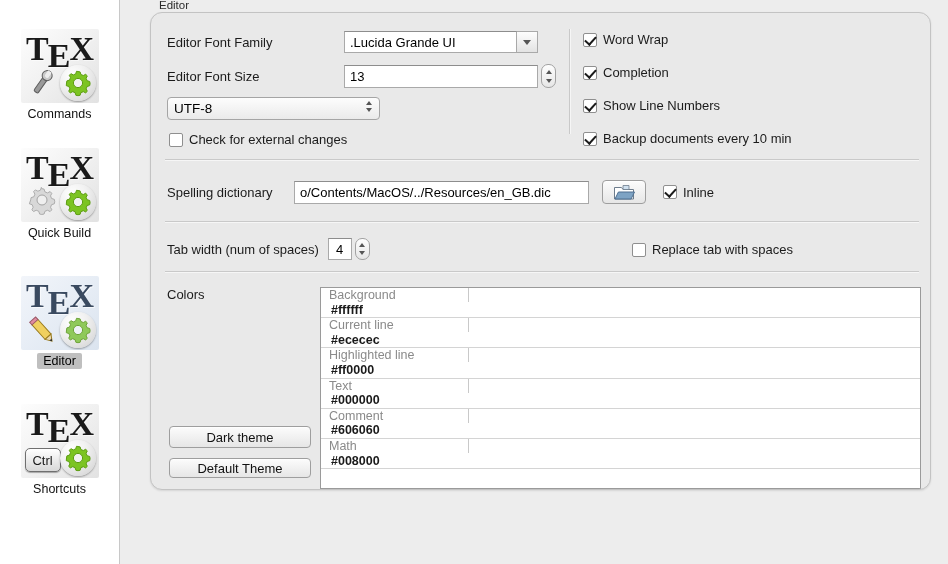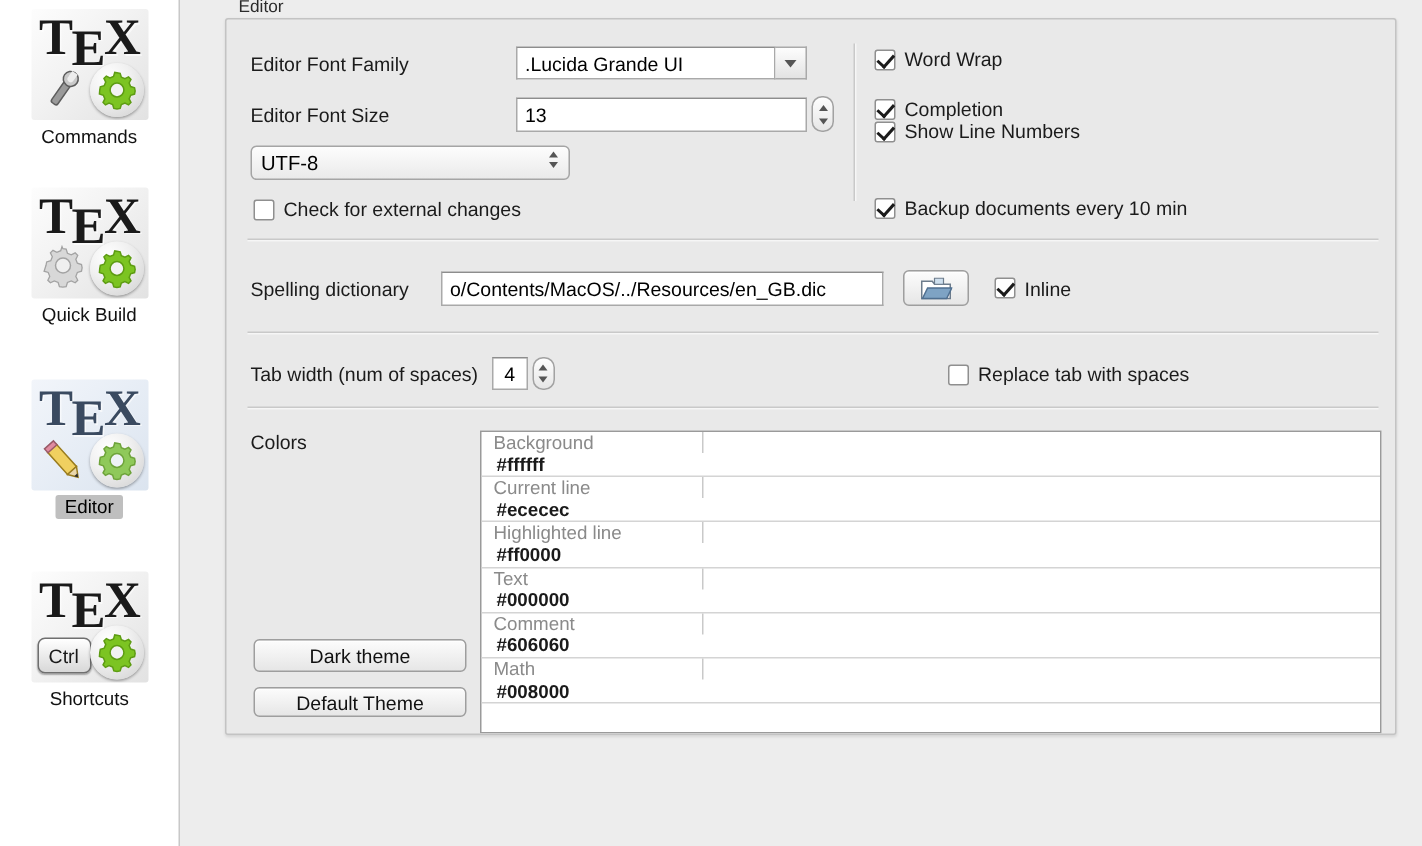--- a/index.html
+++ b/index.html
@@ -21,20 +21,21 @@
   .side-item {
     position: absolute; left: 0; width: 119px;
     display: flex; flex-direction: column; align-items: center;
     cursor: default;
   }
   .side-icon {
     position: relative; width: 78px; height: 74px;
     background: linear-gradient(135deg, #fdfdfd 0%, #f2f2f2 45%, #e2e2e2 100%);
     border-radius: 2px;
     overflow: hidden;
+    margin-top: 23px;
   }
   .side-icon.sel {
     background: linear-gradient(135deg, #f2f5fa 0%, #e8eef6 45%, #dbe4ef 100%);
   }
   .tex {
     position: absolute; left: 0; right: 0; top: 1px;
     text-align: center;
     font-family: "Liberation Serif", serif;
     font-size: 34px; font-weight: 700; letter-spacing: -1px;
     color: #1a1a1a; line-height: 38px;
@@ -60,21 +61,21 @@
   
   #panel-title {
     position: absolute; left: 159px; top: -1px;
     font-size: 11.5px; color: #2b2b2b;
   }
   #panel {
     position: absolute; left: 150px; top: 12px;
     width: 781px; height: 478px;
     background: #e9e9e9;
     border: 1px solid #c3c3c3;
-    border-radius: 2px;
+    border-radius: 12px;
     box-shadow: 0 1px 2px rgba(0,0,0,.10);
     overflow: hidden;
   }
 
   .lbl { font-size: 13px; color: #1b1b1b; white-space: nowrap; }
 
   
   .row { position: absolute; display: flex; align-items: center; }
 
   
@@ -306,21 +307,21 @@
     <div class="vr" style="left:418px; top:16px; height:105px;"></div>
 
     <div class="row cb" style="left:432px; top:19px;">
       <span class="box on"></span>
       <span class="lbl">Word Wrap</span>
     </div>
     <div class="row cb" style="left:432px; top:52px;">
       <span class="box on"></span>
       <span class="lbl">Completion</span>
     </div>
-    <div class="row cb" style="left:432px; top:67px;">
+    <div class="row cb" style="left:432px; top:85px;">
       <span class="box on"></span>
       <span class="lbl">Show Line Numbers</span>
     </div>
     <div class="row cb" style="left:432px; top:118px;">
       <span class="box on"></span>
       <span class="lbl">Backup documents every 10 min</span>
     </div>
 
     <div class="hr" style="left:14px; top:146px; width:754px;"></div>
 

